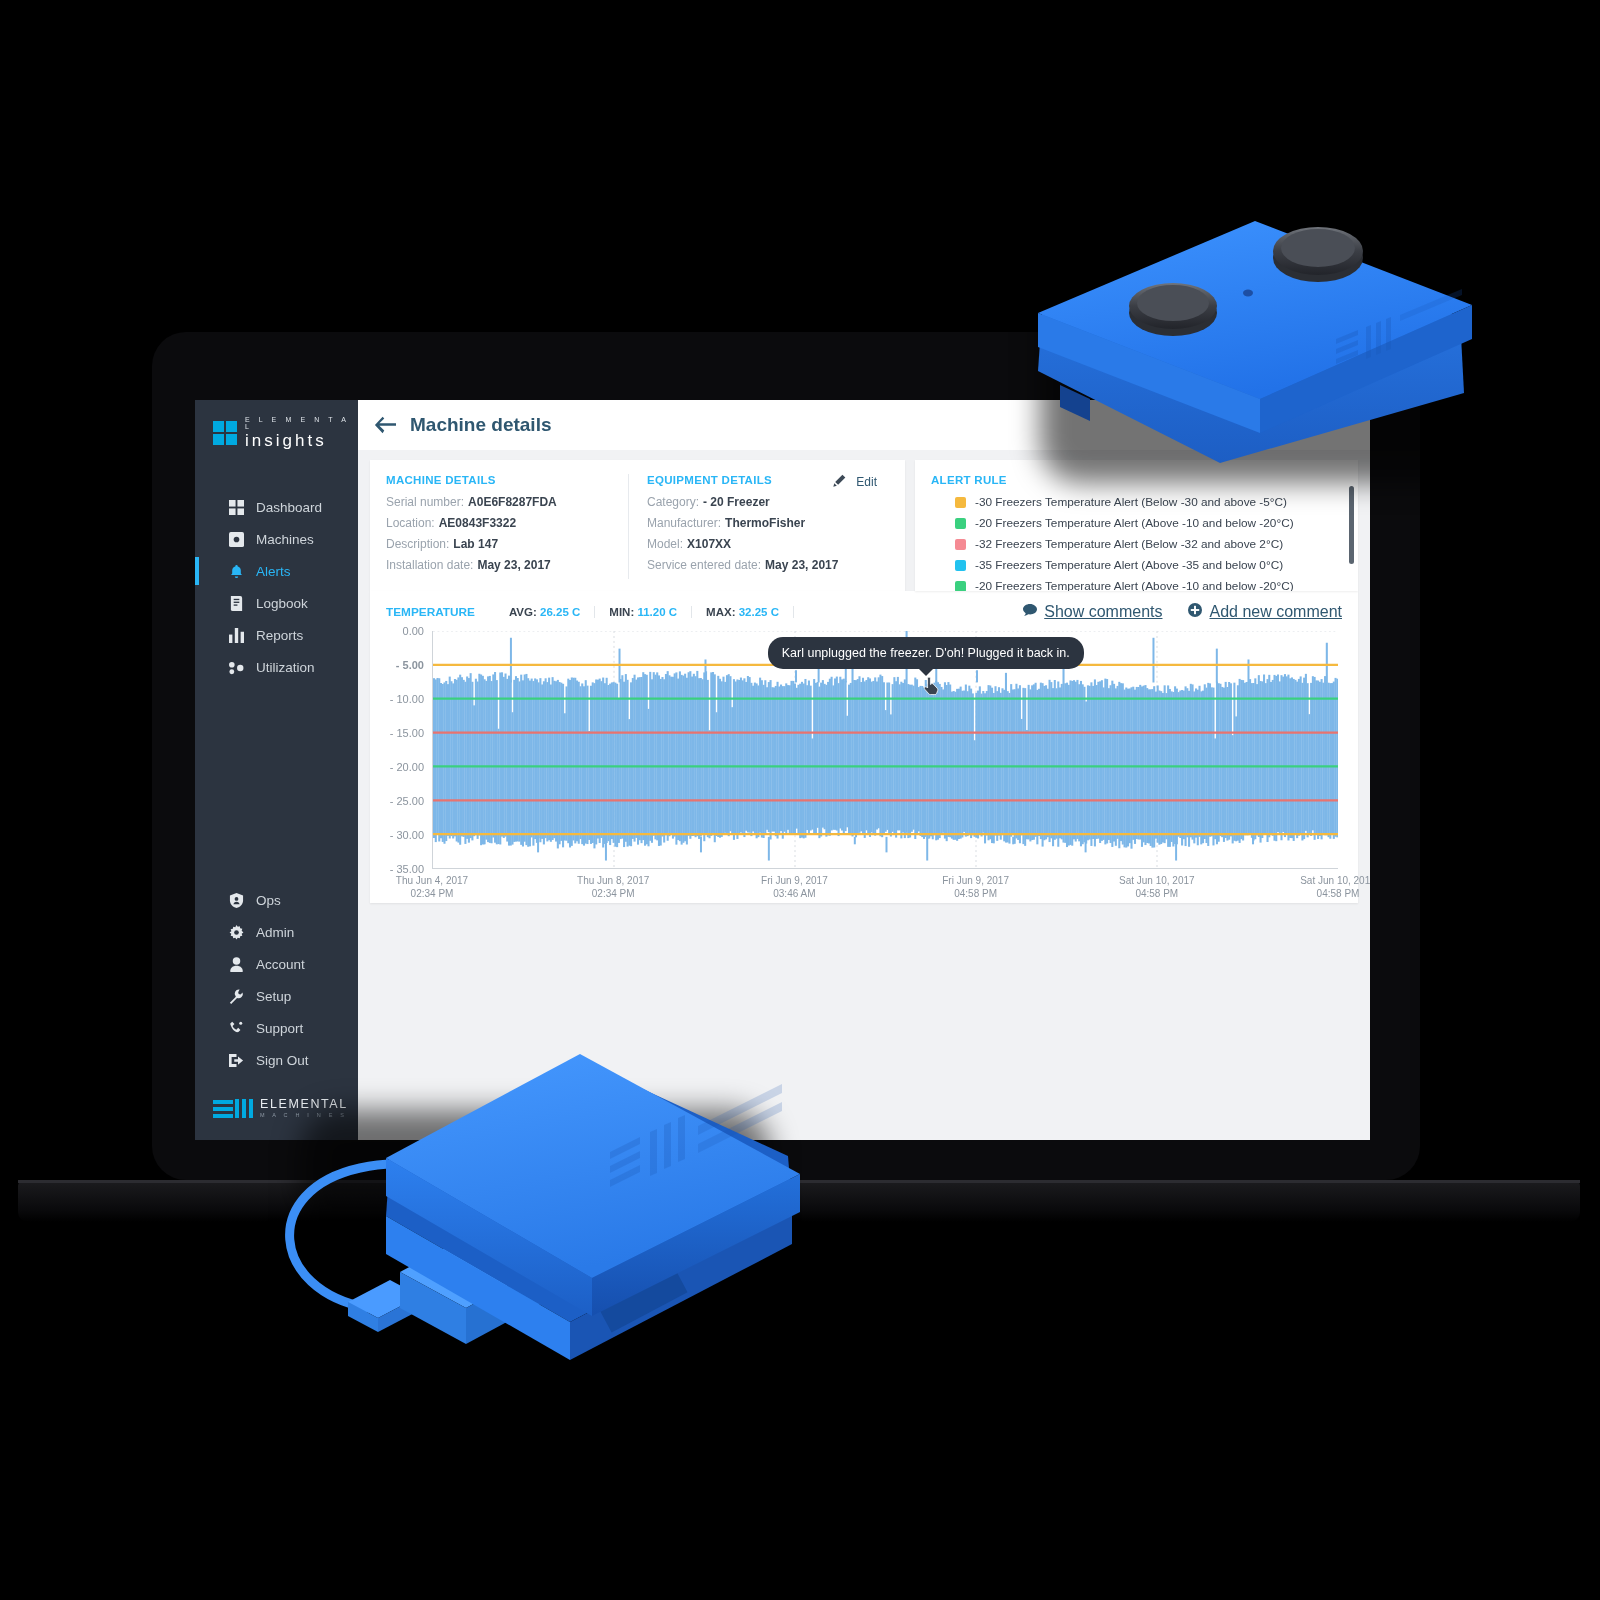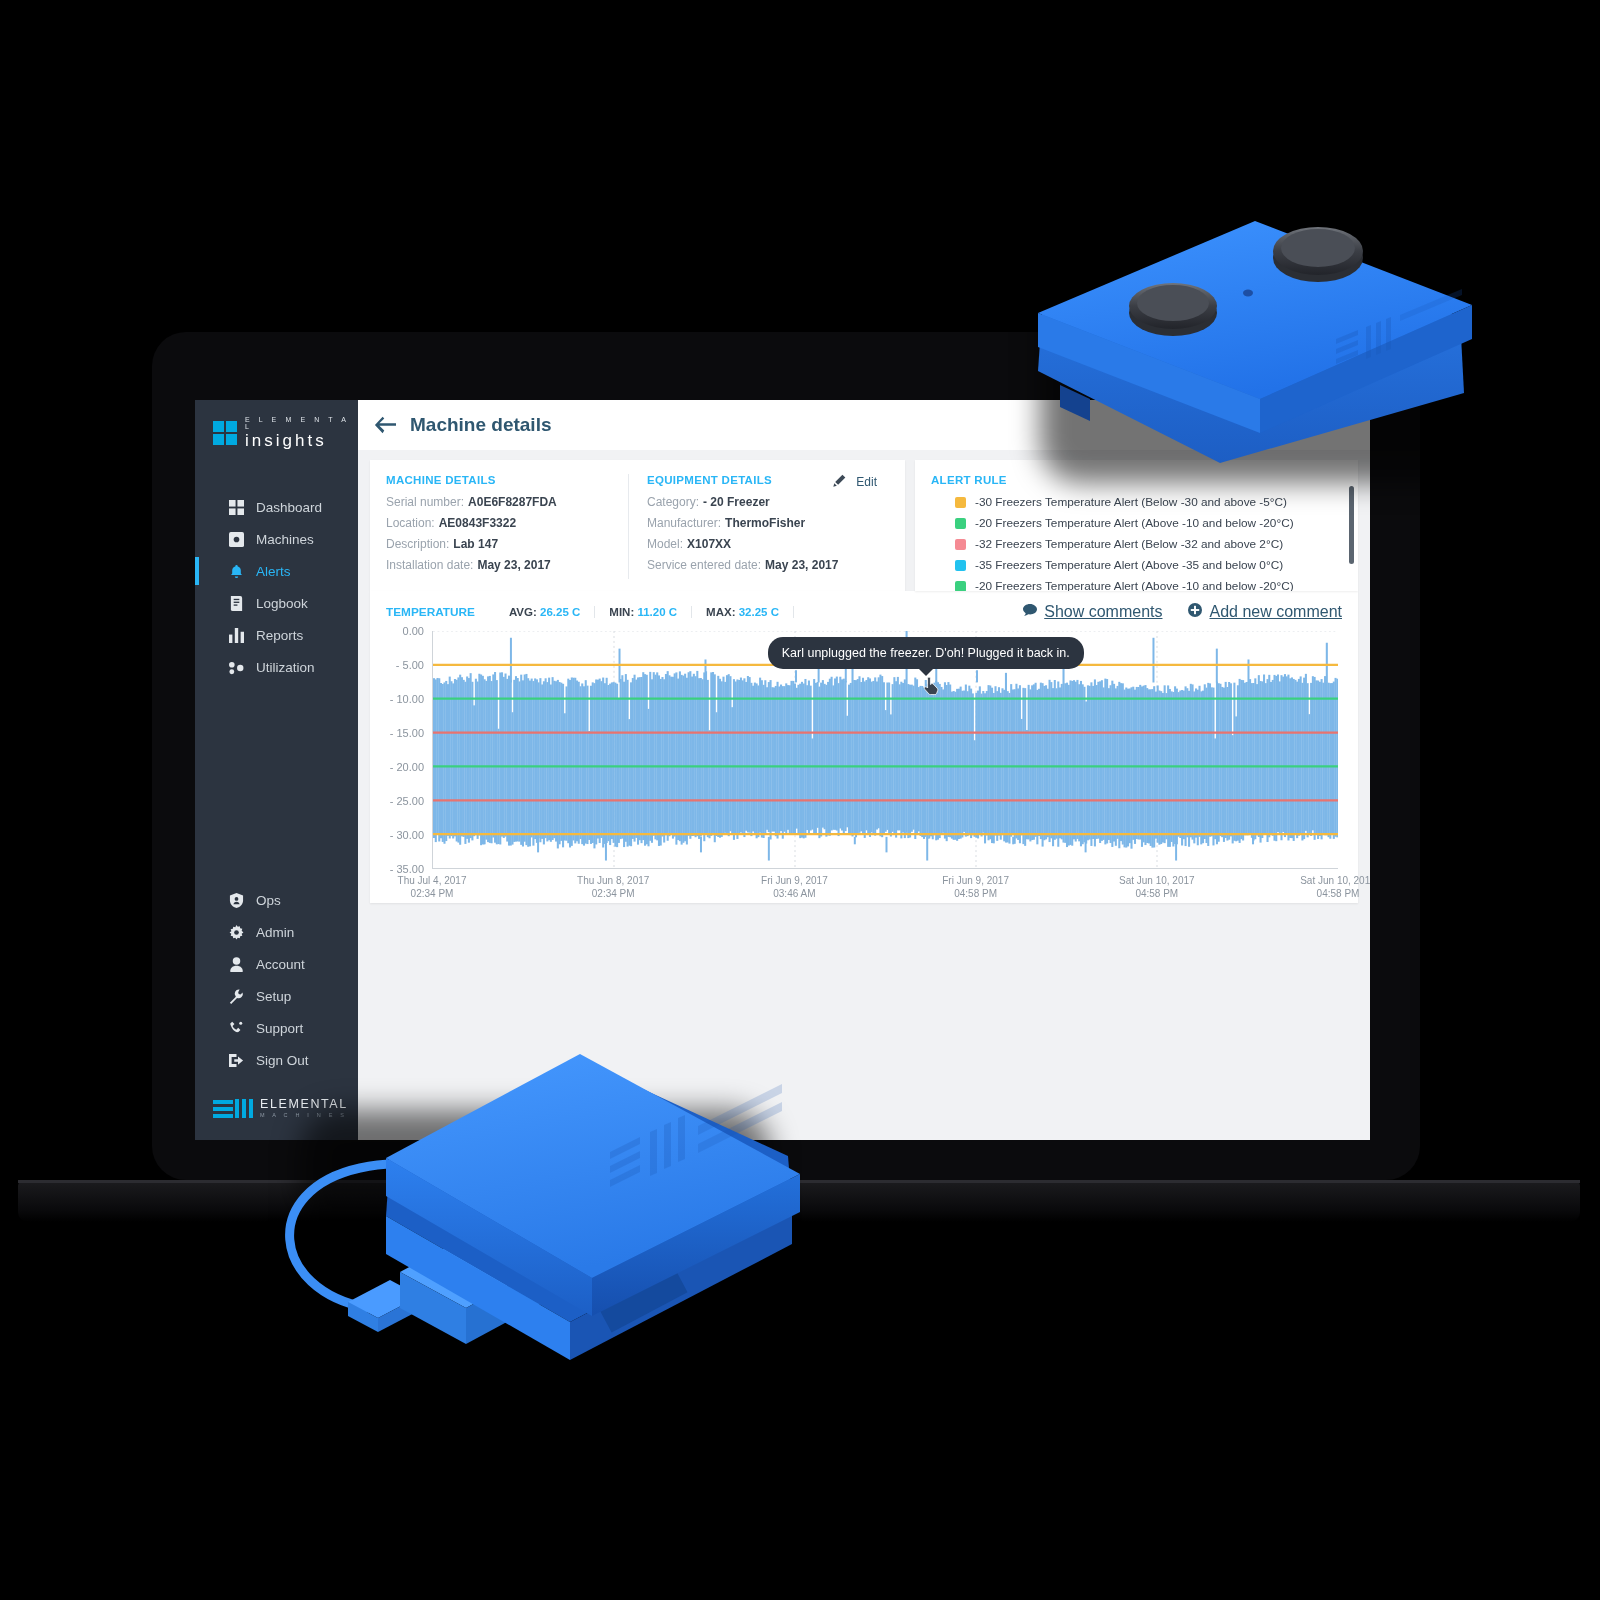--- a/index.html
+++ b/index.html
@@ -432,21 +432,21 @@
                     <rect x="3.2" y="6.9" width="9.6" height="2.2" fill="#fff"></rect>
                   </svg></span>
               <span class="txt">Add new comment</span>
             </span>
           </span>
         </div>
 
         <div class="chart-area">
           <div class="yaxis" id="yaxis">
               <div class="ytick" style="top: 0px;">0.00</div>
-              <div class="ytick" style="top: 34px;">- 5.00</div>
+              <div class="ytick" style="top: 34px; font-weight: bold;">- 5.00</div>
               <div class="ytick" style="top: 68px;">- 10.00</div>
               <div class="ytick" style="top: 102px;">- 15.00</div>
               <div class="ytick" style="top: 136px;">- 20.00</div>
               <div class="ytick" style="top: 170px;">- 25.00</div>
               <div class="ytick" style="top: 204px;">- 30.00</div>
               <div class="ytick" style="top: 238px;">- 35.00</div>
             </div>
           <div class="plot">
             <svg id="plotsvg" viewBox="0 0 1000 238" preserveAspectRatio="none">
                 <line x1="200" y1="0" x2="200" y2="238" stroke="#d7dbe0" stroke-width="1" stroke-dasharray="2,3"></line>
@@ -1000,21 +1000,21 @@
                 <rect x="905.0" y="206.7" width="2.2" height="7.5" fill="#7db7e8"></rect>
                 <line x1="0" y1="34" x2="1000" y2="34" stroke="#f5b93e" stroke-width="2.2"></line>
                 <line x1="0" y1="68" x2="1000" y2="68" stroke="#3ad07f" stroke-width="2.2"></line>
                 <line x1="0" y1="102" x2="1000" y2="102" stroke="#e8736f" stroke-width="2.2"></line>
                 <line x1="0" y1="136" x2="1000" y2="136" stroke="#3ad07f" stroke-width="2.2"></line>
                 <line x1="0" y1="170" x2="1000" y2="170" stroke="#e8736f" stroke-width="2.2"></line>
                 <line x1="0" y1="204" x2="1000" y2="204" stroke="#f5b93e" stroke-width="2.2"></line>
               </svg>
           </div>
           <div class="xlabels" id="xaxis">
-              <div class="xlab" style="left: 0%;"><span>Thu Jul 4, 2017</span><br><span>02:34 PM</span></div>
+              <div class="xlab" style="left: 0%;"><span>Thu Jun 4, 2017</span><br><span>02:34 PM</span></div>
               <div class="xlab" style="left: 20%;"><span>Thu Jun 8, 2017</span><br><span>02:34 PM</span></div>
               <div class="xlab" style="left: 40%;"><span>Fri Jun 9, 2017</span><br><span>03:46 AM</span></div>
               <div class="xlab" style="left: 60%;"><span>Fri Jun 9, 2017</span><br><span>04:58 PM</span></div>
               <div class="xlab" style="left: 80%;"><span>Sat Jun 10, 2017</span><br><span>04:58 PM</span></div>
               <div class="xlab" style="left: 100%;"><span>Sat Jun 10, 2017</span><br><span>04:58 PM</span></div>
             </div>
 
           <div class="tooltip" id="tooltip" style="left: 539.77px; top: 6px; transform: translateX(-50%);">
             <span>Karl unplugged the freezer. D'oh! Plugged it back in.</span>
           </div>

